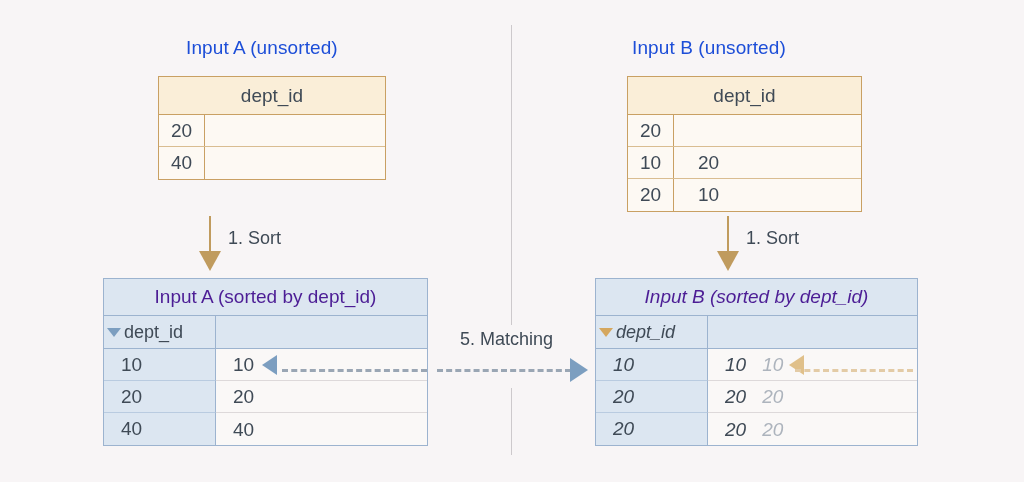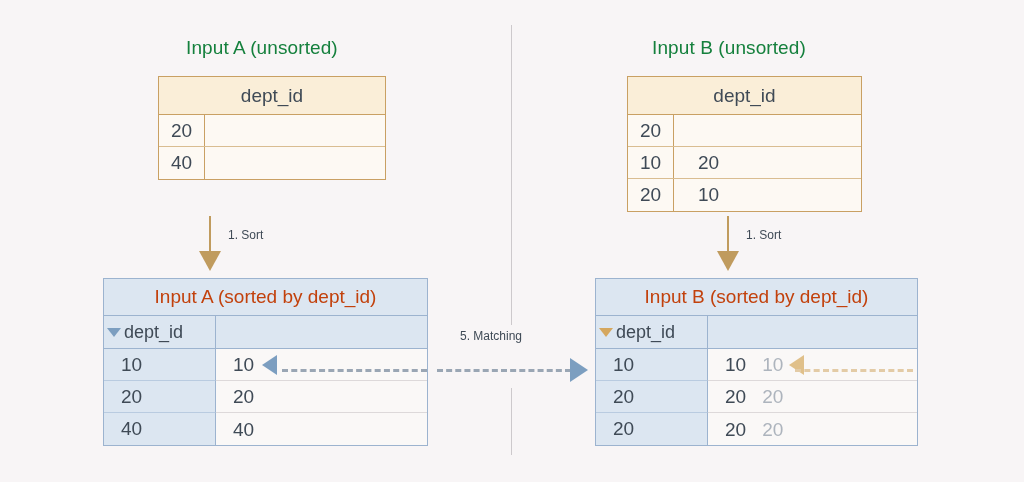--- a/index.html
+++ b/index.html
@@ -18,21 +18,21 @@
   #canvas {
     position: relative;
     width: 1024px;
     height: 482px;
   }
 
   
   .caption {
     position: absolute;
     font-size: 19px;
-    color: #15803d;
+    color: #1d4ed8;
     white-space: nowrap;
     letter-spacing: .1px;
   }
 
   
   .tbl-cream {
     position: absolute;
     border: 1px solid #c9a063;
     border-collapse: collapse;
     background: #fdf9f3;
@@ -79,21 +79,21 @@
     background: #faf8f7;
     box-sizing: border-box;
   }
   .tbl-blue .title {
     background: #dce6f1;
     border-bottom: 1px solid #9cb3cf;
     height: 36px;
     line-height: 36px;
     text-align: center;
     font-size: 19px;
-    color: #c2410c;
+    color: #4c1d95;
   }
   .tbl-blue .colhdr {
     display: flex;
     background: #dce6f1;
     border-bottom: 1px solid #9cb3cf;
     height: 33px;
     box-sizing: border-box;
   }
   .tbl-blue .colhdr .h1 {
     width: 112px;
@@ -193,21 +193,21 @@
   }
   .sort-head {
     position: absolute;
     width: 0; height: 0;
     border-left: 11px solid transparent;
     border-right: 11px solid transparent;
     border-top: 20px solid #c09b5e;
   }
   .step-label {
     position: absolute;
-    font-size: 12px;
+    font-size: 18px;
     color: #3f4a56;
     white-space: nowrap;
   }
 </style>
 </head>
 <body>
 
 <div id="canvas">
 
   <div class="divider" style="left:511px; top:25px; height:300px;"></div>
@@ -254,21 +254,21 @@
       </div>
     </div>
     <div class="brow">
       <div class="b1">40</div>
       <div class="b2">
         <span class="val-dark">40</span>
       </div>
     </div>
   </div>
 
-  <div class="caption" style="left:652px; top:37px;">Input B (unsorted)</div>
+  <div class="caption" style="left:632px; top:37px;">Input B (unsorted)</div>
 
   <div class="tbl-cream" style="left:627px; top:76px; width:235px;">
     <div class="hdr">dept_id</div>
     <div class="row">
       <div class="c1">20</div>
       <div class="c2"></div>
     </div>
     <div class="row">
       <div class="c1">10</div>
       <div class="c2">20</div>
@@ -276,21 +276,21 @@
     <div class="row">
       <div class="c1">20</div>
       <div class="c2">10</div>
     </div>
   </div>
 
   <div class="sort-stem" style="left:727px; top:216px; height:37px;"></div>
   <div class="sort-head" style="left:717px; top:251px;"></div>
   <div class="step-label" style="left:746px; top:228px;">1. Sort</div>
 
-  <div class="tbl-blue" style="left:595px; top:278px; width:323px;">
+  <div class="tbl-blue" style="left:595px; top:278px; width:323px;font-style:italic;">
     <div class="title">Input B (sorted by dept_id)</div>
     <div class="colhdr">
       <div class="h1">
         <span class="sort-caret gold"></span>
         <span>dept_id</span>
       </div>
       <div class="h2"></div>
     </div>
     <div class="brow">
       <div class="b1">10</div>

